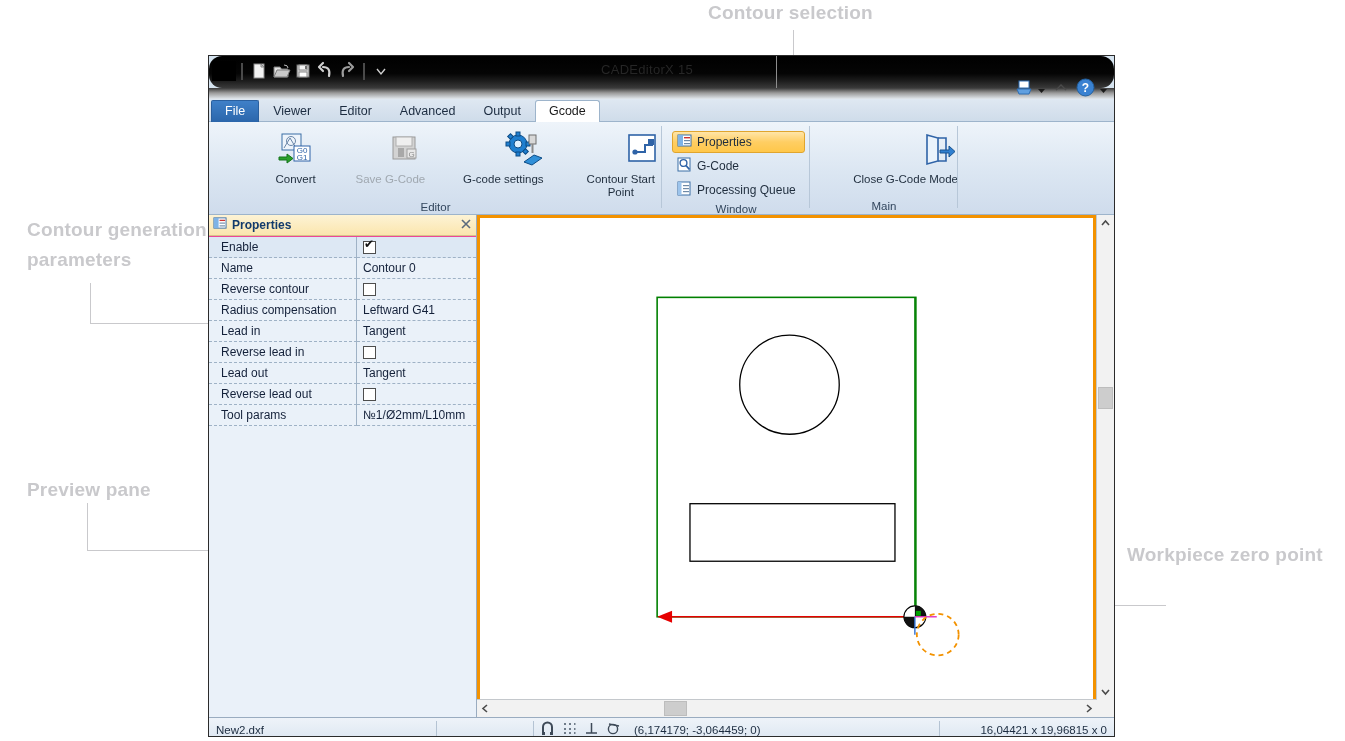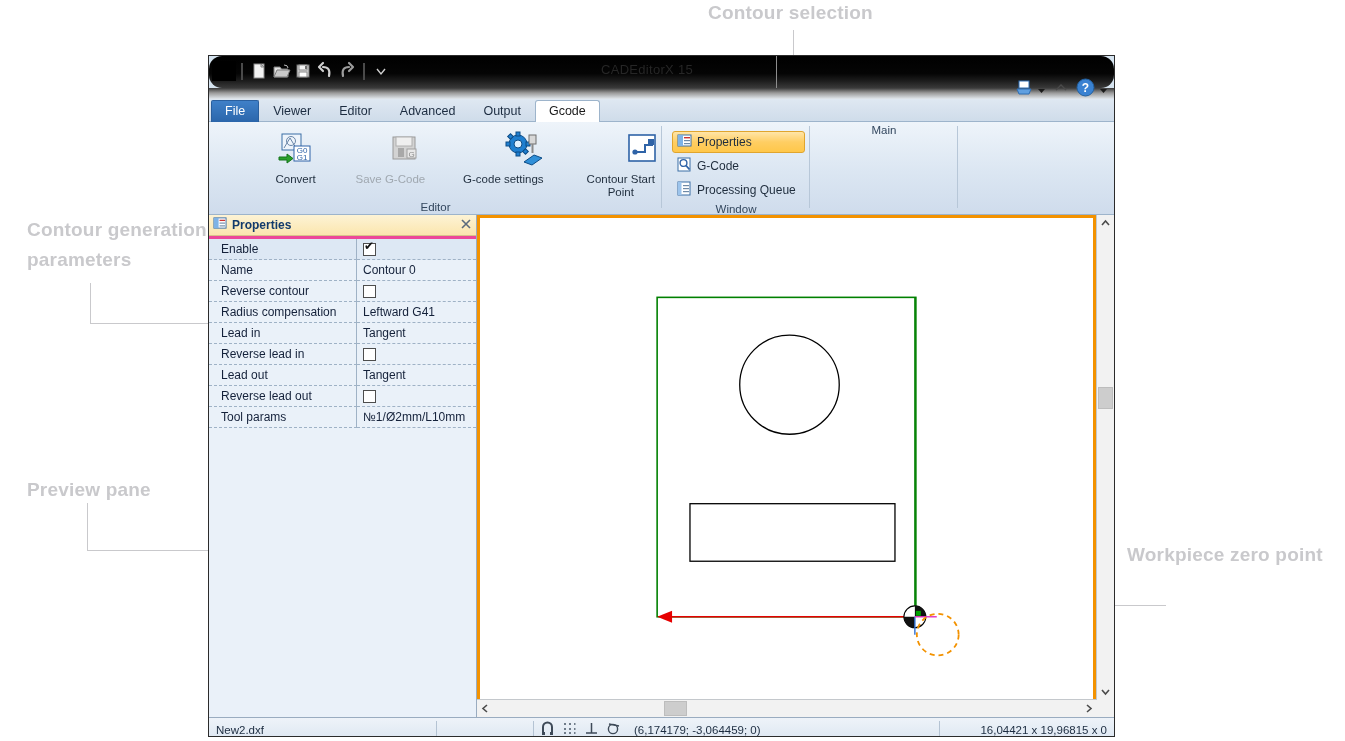--- a/index.html
+++ b/index.html
@@ -113,21 +113,21 @@
     background:linear-gradient(180deg,#fdf3d5 0%,#fbe6ae 100%);
     border-bottom:1px solid #d8c38a;padding:0 4px;gap:5px;
   }
   .props-head .ptitle{font-size:12px;font-weight:bold;color:#123a6b;flex:1;}
   .props-sel{
     height:21px;margin:1px 1px 0 1px;display:flex;align-items:center;
     background:linear-gradient(180deg,#ffffff 0%,#e8eff7 100%);
     border:1px solid #9aacc0;font-size:12px;color:#14213a;padding:0 4px;
   }
   .props-sel span{flex:1;}
-  .ptable{flex:1;background:#eaf1f9;border-top:3px solid #ec4899;}
+  .ptable{flex:1;background:#eaf1f9;border-top:1px solid #ec4899;}
   .prow{display:flex;height:21px;align-items:stretch;font-size:12px;color:#14213a;}
   .prow.first .pname,.prow.first .pval{background:#dde8f4;}
   .pname{
     width:148px;box-sizing:border-box;padding:3px 0 0 12px;
     border-bottom:1px dashed #9fb2c6;border-right:1px solid #9fb2c6;
   }
   .pval{
     flex:1;box-sizing:border-box;padding:3px 0 0 6px;
     border-bottom:1px dashed #9fb2c6;
   }
@@ -389,20 +389,32 @@
             </span>
             <span>Processing Queue</span>
           </div>
         </div>
       </div>
       <div class="gtitle">Window</div>
       <div class="divider"></div>
     </div>
 
     <div class="rgroup" style="width:148px;">
+      <div class="items" style="justify-content:center;">
+        <div class="bigbtn" style="width:140px;">
+          <span class="ico">
+            <svg width="40" height="40" viewBox="0 0 40 40">
+              <path d="M9 5 L20 8 V31 L9 34 Z" fill="#eaf3fc" stroke="#2f63a7" stroke-width="1.6"></path>
+              <path d="M20 8 h8 v23 h-8" fill="none" stroke="#2f63a7" stroke-width="1.6"></path>
+              <path d="M22 20 h9 v-4 l6 5.5 -6 5.5 v-4 h-9 Z" fill="#2f7fd0" stroke="#19538f"></path>
+            </svg>
+          </span>
+          <span class="lbl">Close G-Code Mode</span>
+        </div>
+      </div>
       <div class="gtitle">Main</div>
       <div class="divider"></div>
     </div>
 
     <div class="rgroup" style="flex:1;"></div>
   </div>
 
   <div class="body">
 
     <div class="props">

